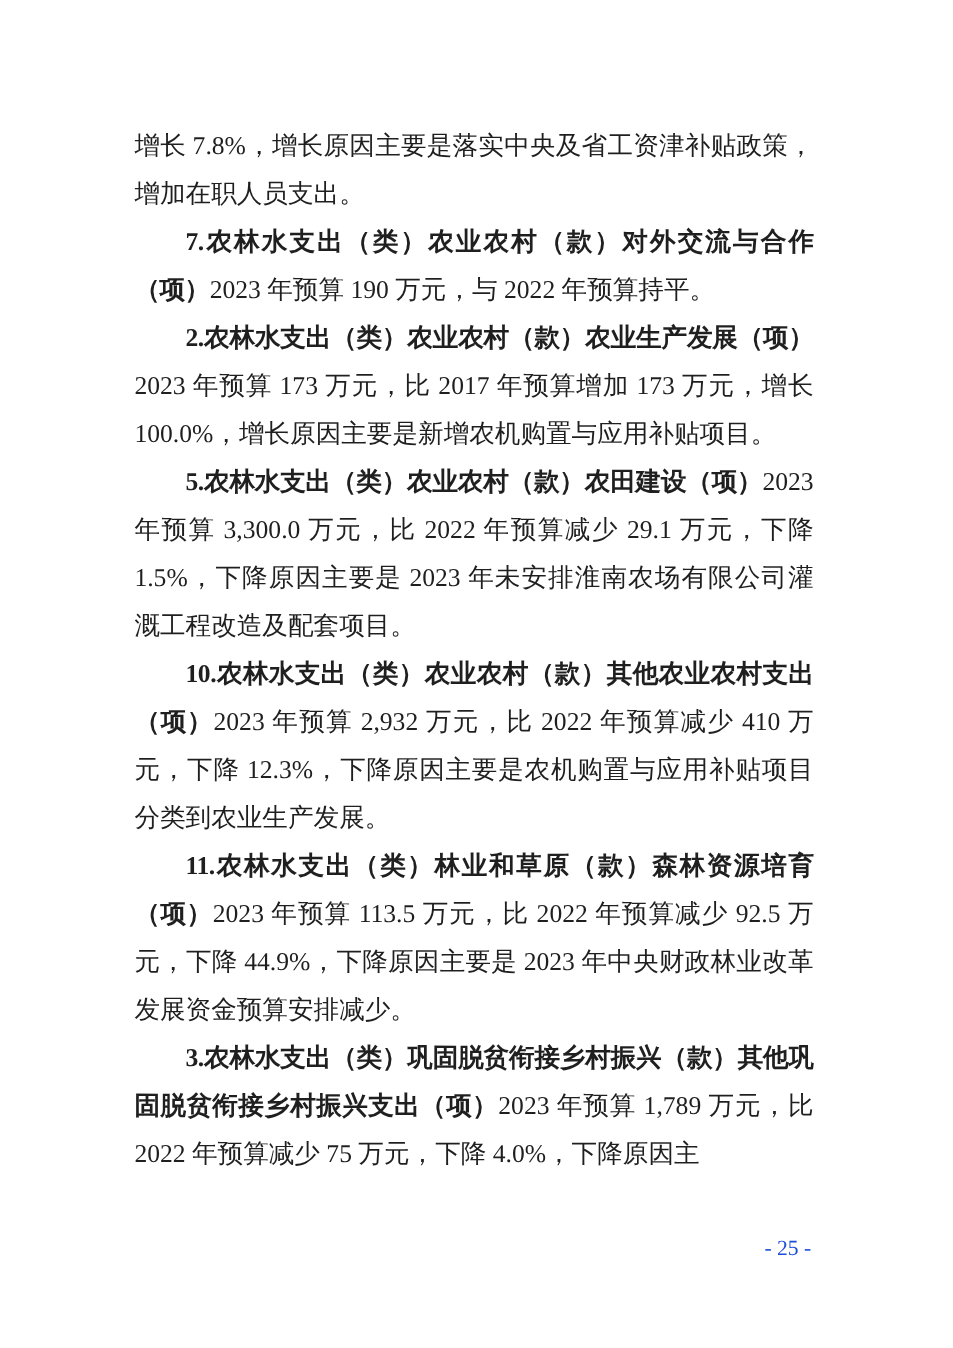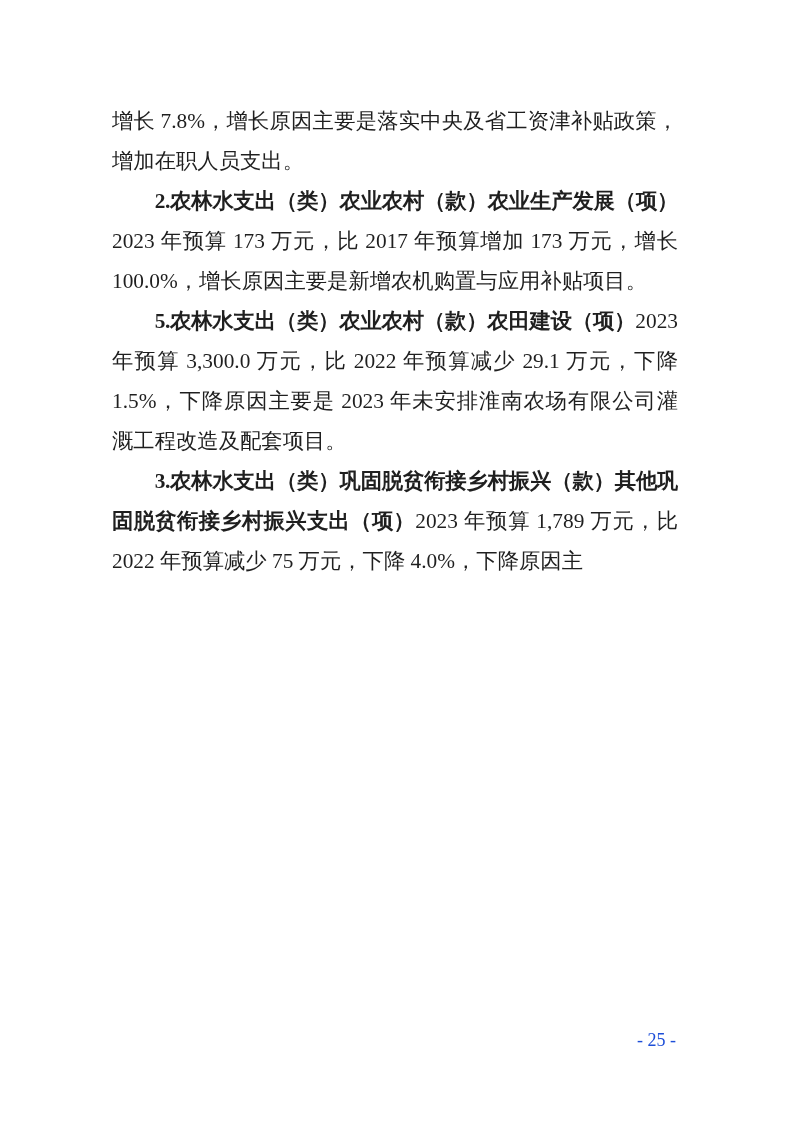--- a/index.html
+++ b/index.html
@@ -42,25 +42,28 @@
   }
 </style>
 </head>
 <body>
 
 <div class="page">
   <div class="content">
 
     <p class="para continuation"><span>增长 7.8%，增长原因主要是落实中央及省工资津补贴政策，增加在职人员支出。</span></p>
 
+    <p class="para"><span class="lead">7.农林水支出（类）农业农村（款）对外交流与合作（项）</span><span>2023 年预算 190 万元，与 2022 年预算持平。</span></p>
 
     <p class="para"><span class="lead">2.农林水支出（类）农业农村（款）农业生产发展（项）</span><span>2023 年预算 173 万元，比 2017 年预算增加 173 万元，增长 100.0%，增长原因主要是新增农机购置与应用补贴项目。</span></p>
 
     <p class="para"><span class="lead">5.农林水支出（类）农业农村（款）农田建设（项）</span><span>2023 年预算 3,300.0 万元，比 2022 年预算减少 29.1 万元，下降 1.5%，下降原因主要是 2023 年未安排淮南农场有限公司灌溉工程改造及配套项目。</span></p>
 
+    <p class="para"><span class="lead">10.农林水支出（类）农业农村（款）其他农业农村支出（项）</span><span>2023 年预算 2,932 万元，比 2022 年预算减少 410 万元，下降 12.3%，下降原因主要是农机购置与应用补贴项目分类到农业生产发展。</span></p>
 
+    <p class="para"><span class="lead">11.农林水支出（类）林业和草原（款）森林资源培育（项）</span><span>2023 年预算 113.5 万元，比 2022 年预算减少 92.5 万元，下降 44.9%，下降原因主要是 2023 年中央财政林业改革发展资金预算安排减少。</span></p>
 
     <p class="para"><span class="lead">3.农林水支出（类）巩固脱贫衔接乡村振兴（款）其他巩固脱贫衔接乡村振兴支出（项）</span><span>2023 年预算 1,789 万元，比 2022 年预算减少 75 万元，下降 4.0%，下降原因主</span></p>
 
   </div>
 
   <div class="page-footer">- 25 -</div>
 </div>
 
 </body></html>

